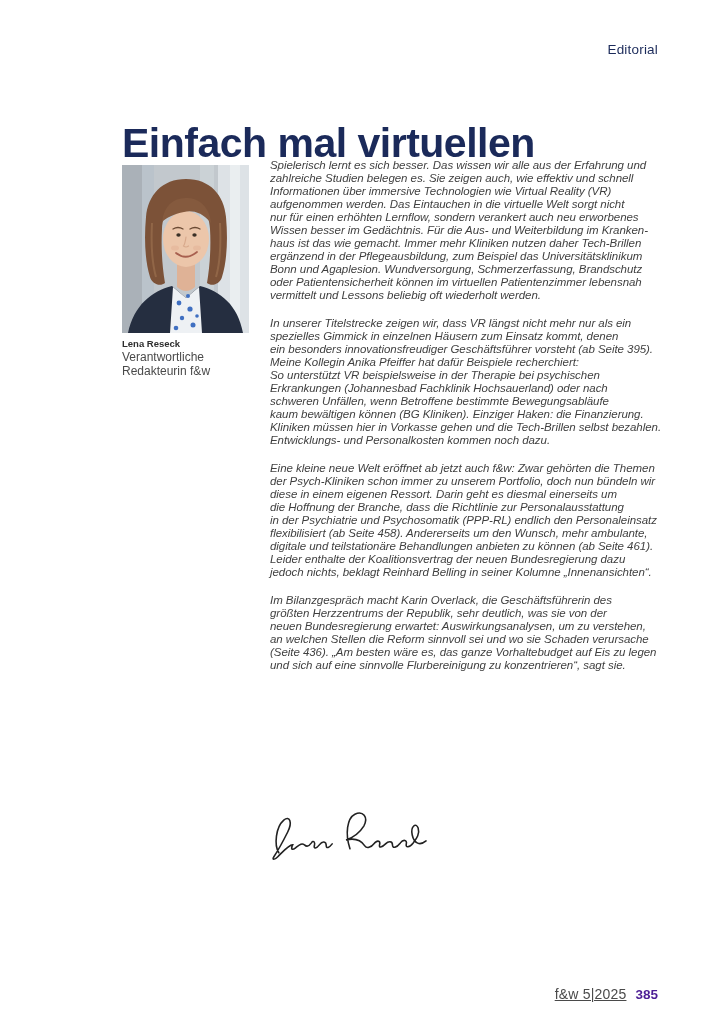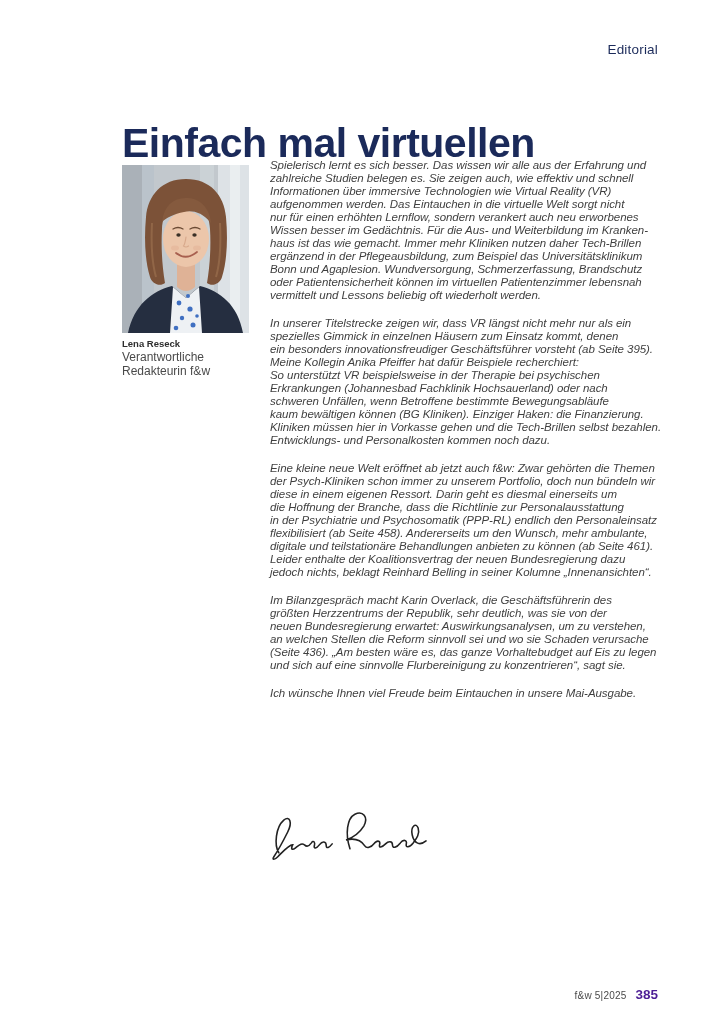--- a/index.html
+++ b/index.html
@@ -29,21 +29,21 @@
     margin:0 0 15px 0;line-height:13px;white-space:pre;
     letter-spacing:-.05px;
     font-style:italic;
   }
   .signature{position:absolute;left:263px;top:793px;width:168px;height:80px;}
   .signature svg{display:block;width:168px;height:80px;}
   .footer{
     position:absolute;right:66px;bottom:22px;
     display:flex;align-items:baseline;gap:9px;
   }
-  .footer .issue{font-size:10px;color:#4a4a4a;letter-spacing:.2px;}
+  .footer .issue{font-size:14px;color:#4a4a4a;letter-spacing:.2px;text-decoration:underline;}
   .footer .pagenum{font-size:13.5px;font-weight:600;color:#4c1d95;}
 </style>
 </head>
 <body>
 
 <div class="page">
 
   <div class="section-label">Editorial</div>
 
   <h1 class="page-title">Einfach mal virtuellen</h1>
@@ -121,21 +121,20 @@
 flexibilisiert (ab Seite 458). Andererseits um den Wunsch, mehr ambulante,
 digitale und teilstationäre Behandlungen anbieten zu können (ab Seite 461).
 Leider enthalte der Koalitionsvertrag der neuen Bundesregierung dazu
 jedoch nichts, beklagt Reinhard Belling in seiner Kolumne „Innenansichten“.</p>
     <p>Im Bilanzgespräch macht Karin Overlack, die Geschäftsführerin des
 größten Herzzentrums der Republik, sehr deutlich, was sie von der
 neuen Bundesregierung erwartet: Auswirkungsanalysen, um zu verstehen,
 an welchen Stellen die Reform sinnvoll sei und wo sie Schaden verursache
 (Seite 436). „Am besten wäre es, das ganze Vorhaltebudget auf Eis zu legen
 und sich auf eine sinnvolle Flurbereinigung zu konzentrieren“, sagt sie.</p>
-    <p>Ich wünsche Ihnen viel Freude beim Eintauchen in unsere Mai-Ausgabe.</p>
   </div>
 
   <div class="signature">
     <svg viewBox="0 0 170 80" xmlns="http://www.w3.org/2000/svg" aria-hidden="true">
       <g fill="none" stroke="#222222" stroke-width="1.6" stroke-linecap="round">
         <path d="M16,60 C11,52 13,34 21,27 C27,22 30,29 25,39 C20,49 15,58 11,64 C9,67 11,68 15,64 C20,59 26,52 30,52 C28,56 29,58 33,55 C37,52 39,50 42,52 C44,54 46,54 49,50 C51,47 53,49 52,53 C51,56 54,56 57,52 C60,48 64,48 64,53 C64,56 67,55 70,51"></path>
         <path d="M88,56 C83,41 85,25 93,21 C101,17 107,24 102,33 C97,41 90,45 84,47 C92,45 99,47 103,53 C105,56 109,55 113,50 C116,47 119,48 118,52 C117,55 120,55 124,51 C127,48 131,48 131,52 C131,56 135,55 139,50 C142,46 146,47 145,51 C144,55 148,55 152,50 C155,46 159,41 157,35 C155,29 149,33 151,42 C153,51 159,53 165,48"></path>
       </g>
     </svg>
   </div>

